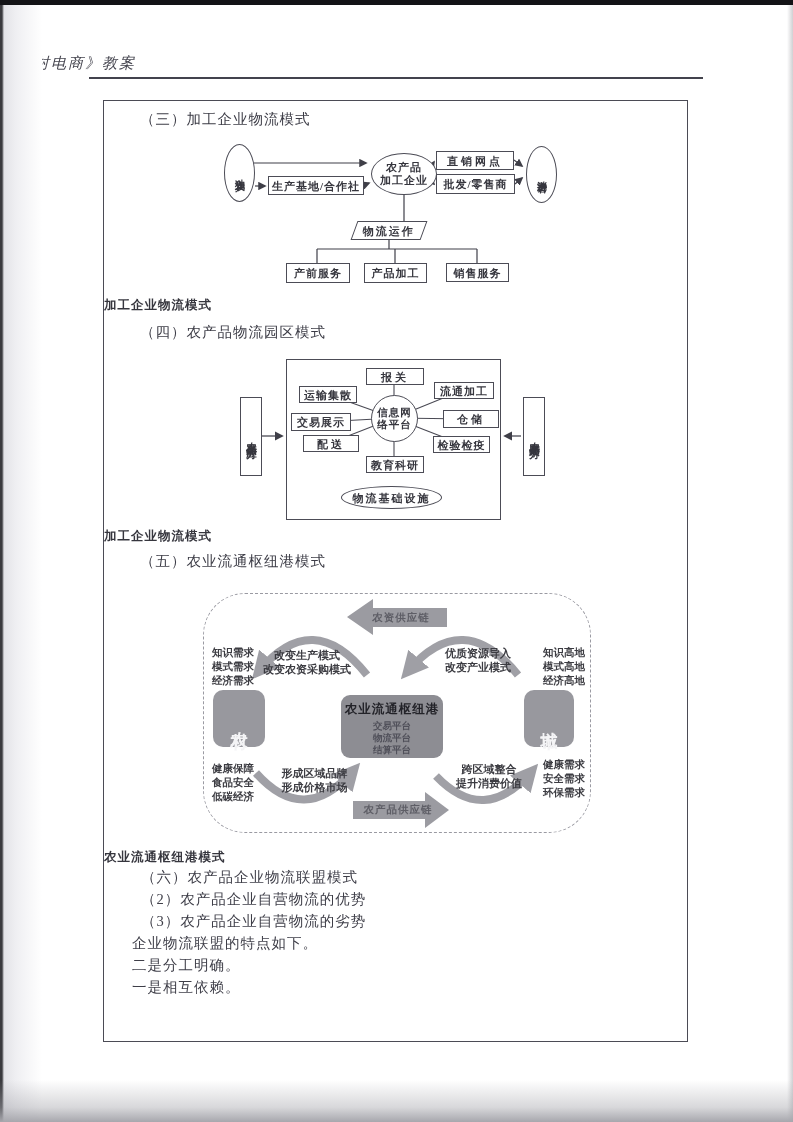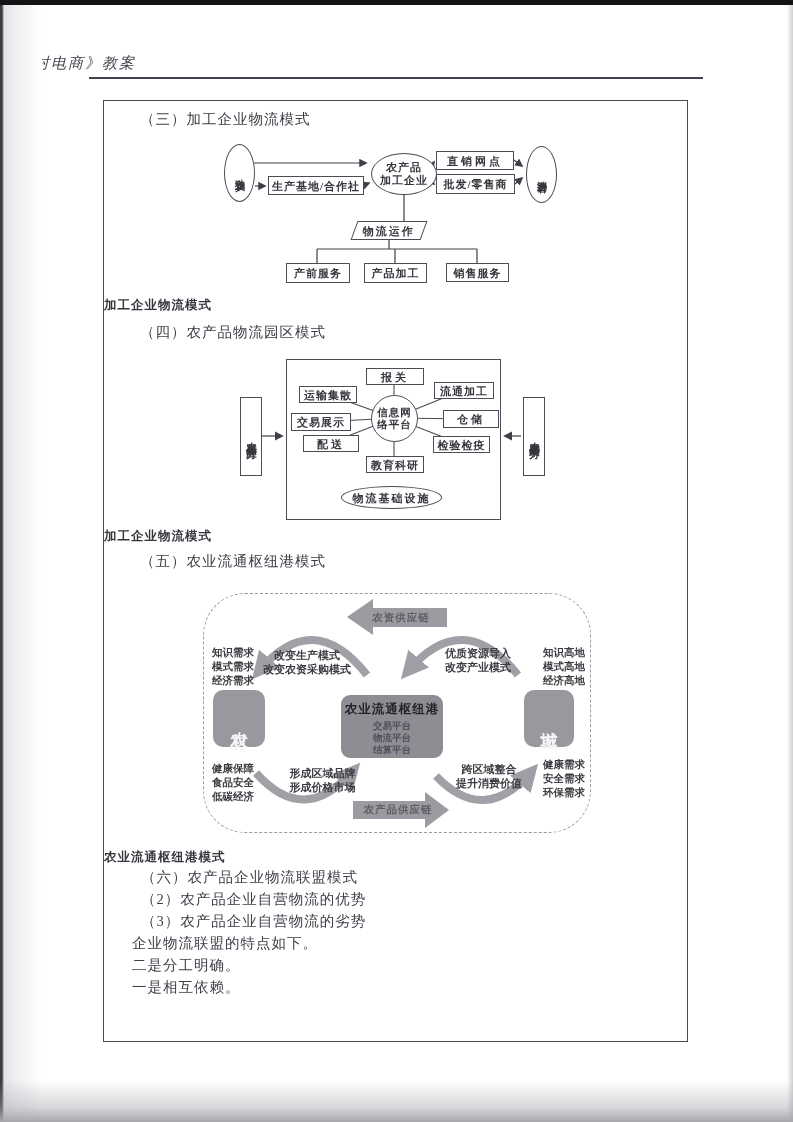--- a/index.html
+++ b/index.html
@@ -185,21 +185,21 @@
     <div class="hub" style="left:140px;top:104px;width:102px;height:63px">
       <div class="hub-title">农业流通枢纽港</div>
       <div class="hub-sub">交易平台
 物流平台
 结算平台</div>
     </div>
     <div class="d3sq vtext" style="left:323px;top:99px;width:50px;height:57px">城市</div>
     <div class="d3text d3corner" style="left:6px;top:170px;width:52px">健康保障
 食品安全
 低碳经济</div>
-    <div class="d3text d3arc" style="left:64px;top:176px;width:115px">形成区域品牌
+    <div class="d3text d3arc" style="left:56px;top:176px;width:115px">形成区域品牌
 形成价格市场</div>
     <div class="d3text d3arc" style="left:232px;top:172px;width:112px">跨区域整合
 提升消费价值</div>
     <div class="d3text d3corner" style="left:336px;top:166px;width:54px">健康需求
 安全需求
 环保需求</div>
   </div>
   <div class="caption" style="top:748px">农业流通枢纽港模式</div>
 
   <div style="position:absolute;left:28px;top:765px;width:540px;font-size:14.5px;line-height:22px;letter-spacing:1px">

